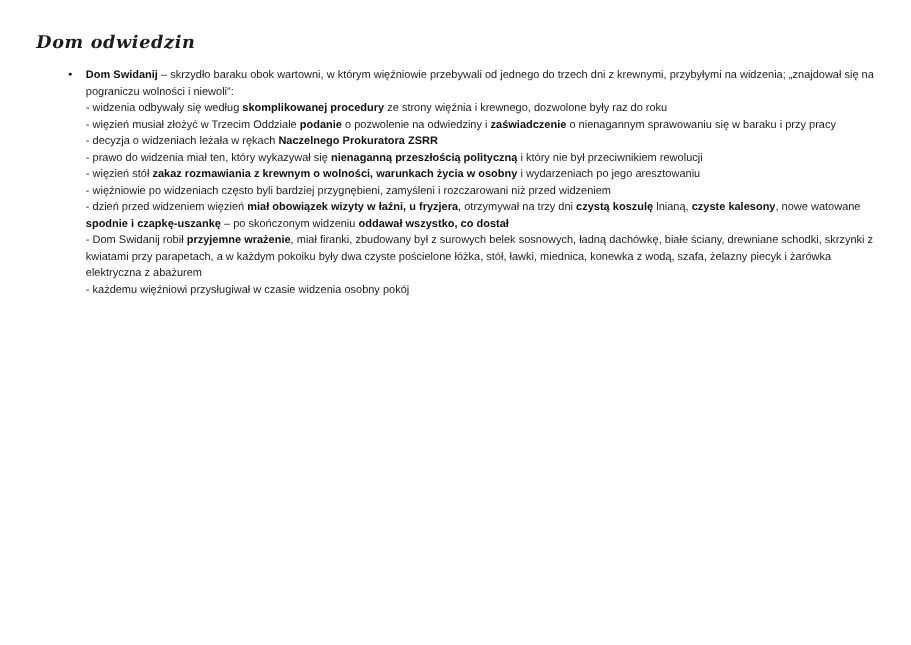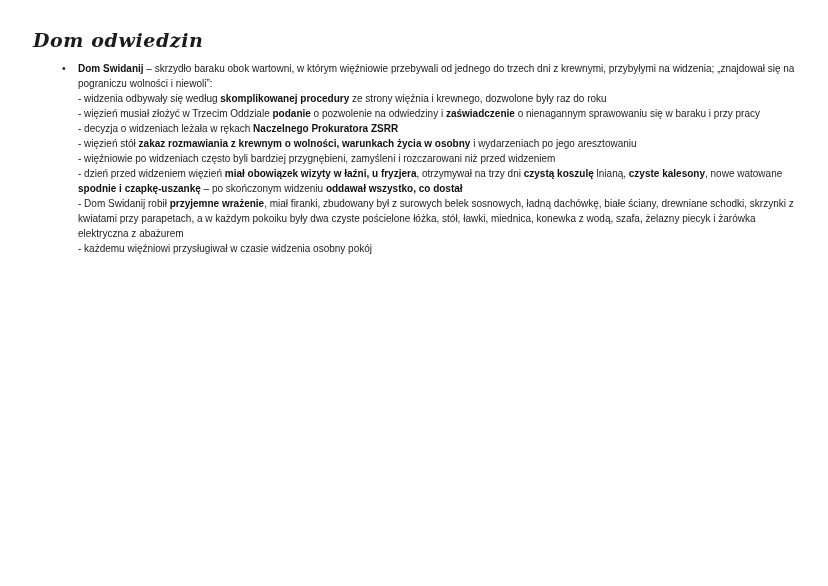--- a/index.html
+++ b/index.html
@@ -16,21 +16,21 @@
     background: #ffffff;
     overflow: hidden;
   }
   .doc-title {
     position: absolute;
     left: 33px;
     top: 29px;
     font-family: "DejaVu Serif", cursive;
     font-style: italic;
     font-weight: 700;
-    font-size: 19px;
+    font-size: 16px;
     letter-spacing: 0.6px;
     color: #1c1c1c;
   }
   .bullet-item {
     position: absolute;
     left: 62px;
     top: 61px;
     width: 733px;
     display: flex;
     align-items: flex-start;
@@ -58,20 +58,21 @@
 <div class="page">
   <h1 class="doc-title">Dom odwiedzin</h1>
 
   <div class="bullet-item">
     <span class="bullet-marker">•</span>
     <div class="bullet-content">
         <div class="text-line"><span class="bold">Dom Swidanij</span><span> – skrzydło baraku obok wartowni, w którym więźniowie przebywali od jednego do trzech dni z krewnymi, przybyłymi na widzenia; „znajdował się na pograniczu wolności i niewoli”:</span></div>
         <div class="text-line"><span>- widzenia odbywały się według </span><span class="bold">skomplikowanej procedury</span><span> ze strony więźnia i krewnego, dozwolone były raz do roku</span></div>
         <div class="text-line"><span>- więzień musiał złożyć w Trzecim Oddziale </span><span class="bold">podanie</span><span> o pozwolenie na odwiedziny i </span><span class="bold">zaświadczenie</span><span> o nienagannym sprawowaniu się w baraku i przy pracy</span></div>
         <div class="text-line"><span>- decyzja o widzeniach leżała w rękach </span><span class="bold">Naczelnego Prokuratora ZSRR</span></div>
+        <div class="text-line"><span>- prawo do widzenia miał ten, który wykazywał się </span><span class="bold">nienaganną przeszłością polityczną</span><span> i który nie był przeciwnikiem rewolucji</span></div>
         <div class="text-line"><span>- więzień stół </span><span class="bold">zakaz rozmawiania z krewnym o wolności, warunkach życia w osobny</span><span> i wydarzeniach po jego aresztowaniu</span></div>
         <div class="text-line"><span>- więźniowie po widzeniach często byli bardziej przygnębieni, zamyśleni i rozczarowani niż przed widzeniem</span></div>
         <div class="text-line"><span>- dzień przed widzeniem więzień </span><span class="bold">miał obowiązek wizyty w łaźni, u fryzjera</span><span>, otrzymywał na trzy dni </span><span class="bold">czystą koszulę</span><span> lnianą, </span><span class="bold">czyste kalesony</span><span>, nowe watowane </span><span class="bold">spodnie i czapkę-uszankę</span><span> – po skończonym widzeniu </span><span class="bold underline">oddawał wszystko, co dostał</span></div>
         <div class="text-line"><span>- Dom Swidanij robił </span><span class="bold">przyjemne wrażenie</span><span>, miał firanki, zbudowany był z surowych belek sosnowych, ładną dachówkę, białe ściany, drewniane schodki, skrzynki z kwiatami przy parapetach, a w każdym pokoiku były dwa czyste pościelone łóżka, stół, ławki, miednica, konewka z wodą, szafa, żelazny piecyk i żarówka elektryczna z abażurem</span></div>
         <div class="text-line"><span>- każdemu więźniowi przysługiwał w czasie widzenia osobny pokój</span></div>
       </div>
   </div>
 </div>
 
 </body></html>

